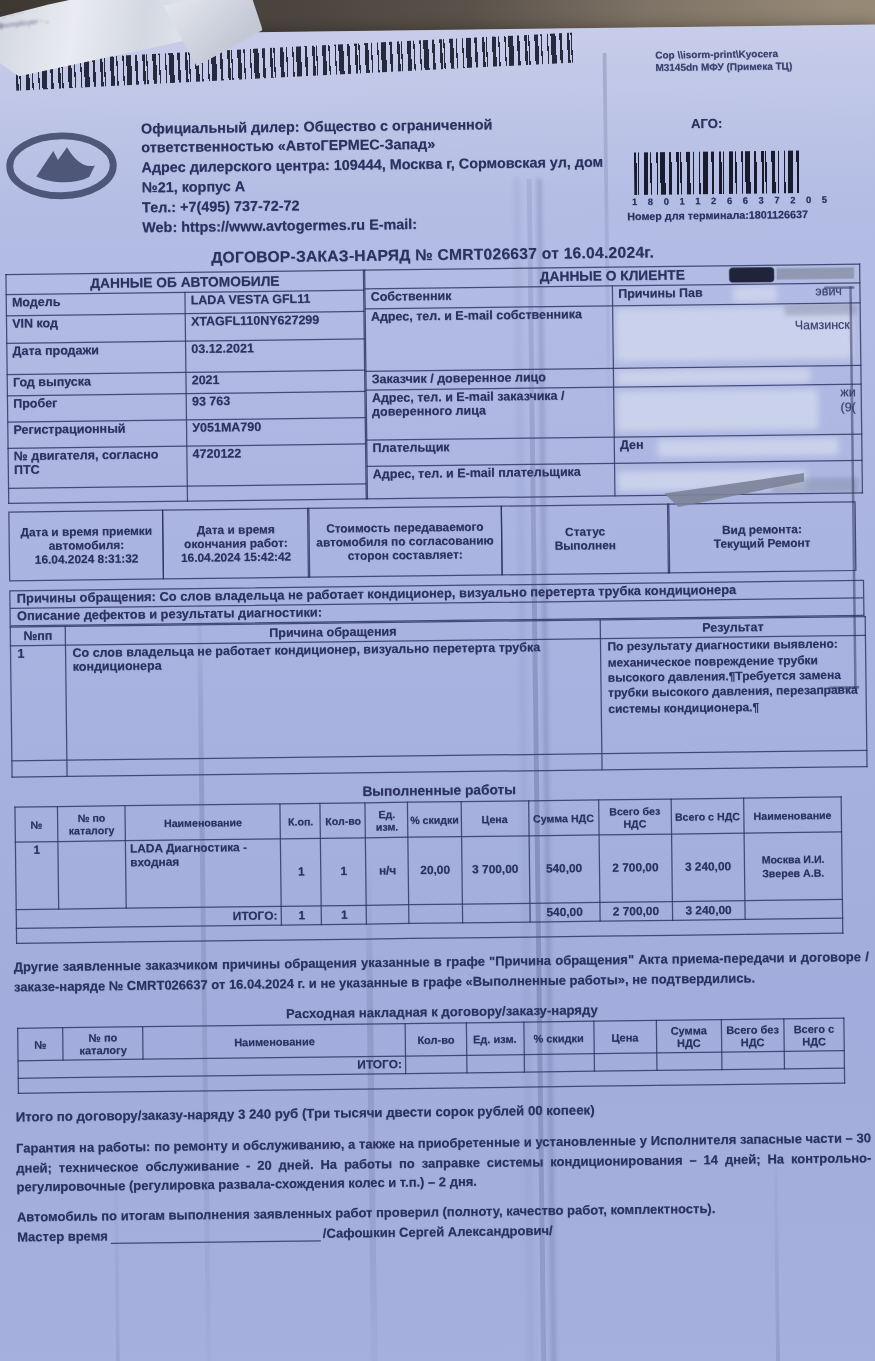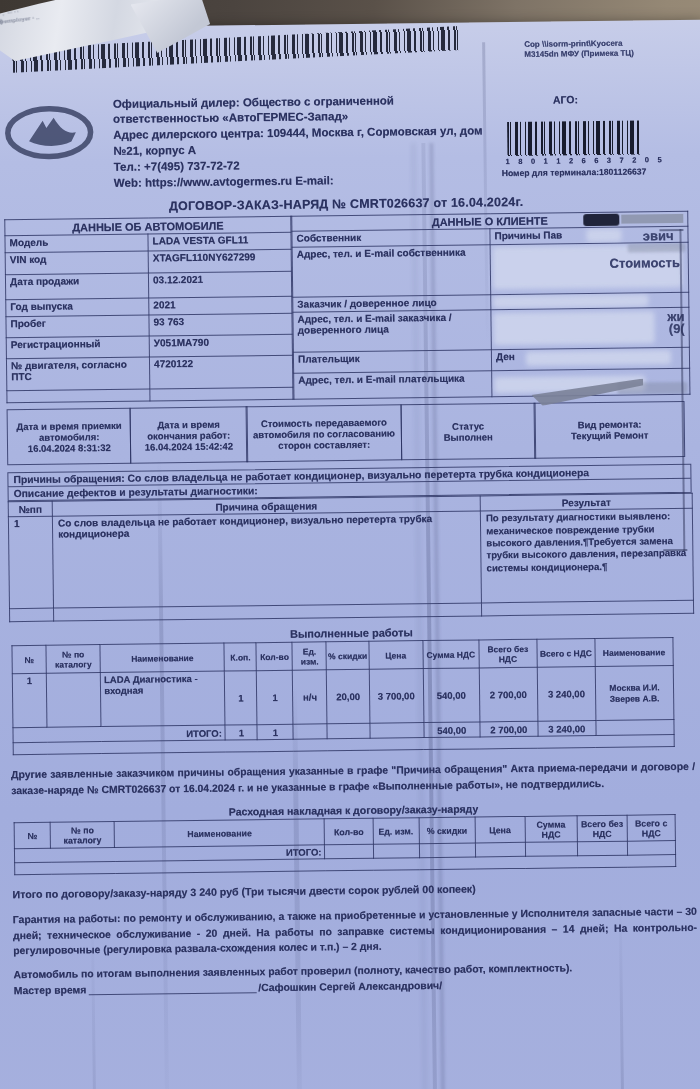--- a/index.html
+++ b/index.html
@@ -71,21 +71,21 @@
   .cli-table { width:397px; height:184px; font-size:10px; }
   .cli-table .sec { text-align:center; font-size:11px; font-weight:700; height:15px; vertical-align:middle; }
   .cli-table td { padding:1px 4px; font-weight:700; }
   .cli-table td.lab { width:137px; }
   .valcell { position:relative; }
 
   .blot { position:absolute; left:292px; top:2px; width:36px; height:12px; background:#20243a; border-radius:3px; filter:blur(.4px); }
   .graybar { position:absolute; left:330px; top:3px; width:62px; height:9px; background:#8c94aa; opacity:.85; filter:blur(.6px); }
   .wipe { position:absolute; background:rgba(203,211,236,.95); filter:blur(2.5px); border-radius:3px; }
   .smudge { position:absolute; background:rgba(120,128,152,.38); filter:blur(1.5px); border-radius:2px; }
-  .frag { position:absolute; font-size:13px; font-weight:700; color:#3c4470; }
+  .frag { position:absolute; font-size:10px; font-weight:400; color:#3c4470; }
   .fold-line { position:absolute; left:372px; top:18px; width:1.5px; height:322px; background:rgba(45,52,90,.5); }
   .tick { position:absolute; left:352px; width:24px; height:1.5px; background:rgba(45,52,90,.55); }
 
   
   .status-row { display:flex; margin-top:6px; height:56px; font-size:9.5px; font-weight:700; text-align:center; }
   .status-cell { border:1.5px solid rgba(40,48,95,.8); margin-left:-1.5px; padding:3px 4px; display:flex; flex-direction:column; justify-content:center; position:relative; }
   .status-cell:first-child { margin-left:0; }
   .sc0 { width:18.2%; } .sc1 { width:17.2%; } .sc2 { width:22.8%; } .sc3 { width:19.8%; } .sc4 { width:22%; }
   .wedge { position:absolute; right:40px; top:-24px; width:112px; height:26px; background:#7b8298; opacity:.9; clip-path:polygon(0 58%,100% 0,100% 26%,10% 100%); }
 
@@ -217,21 +217,21 @@
                 <span>Причины Пав</span>
                 <span class="wipe" style="left:96px; right:66px; top:1px; height:13px;"></span>
                 <span class="frag" style="right:14px; top:1px;">эвич</span>
               </td>
             </tr>
             <tr style="height:50px">
               <td class="lab">Адрес, тел. и E-mail собственника</td>
               <td class="valcell">
                 <span class="wipe" style="left:2px; right:6px; top:2px; height:42px;"></span>
                 <span class="smudge" style="right:2px; top:0; width:58px; height:9px;"></span>
-                <span class="frag" style="right:8px; top:12px;">Стоимость</span>
+                <span class="frag" style="right:8px; top:12px;">Чамзинск</span>
               </td>
             </tr>
             <tr style="height:15px">
               <td class="lab">Заказчик / доверенное лицо</td>
               <td class="valcell">
                 <span class="wipe" style="left:2px; right:40px; top:1px; height:12px;"></span>
               </td>
             </tr>
             <tr style="height:40px">
               <td class="lab">Адрес, тел. и E-mail заказчика / доверенного лица</td>

